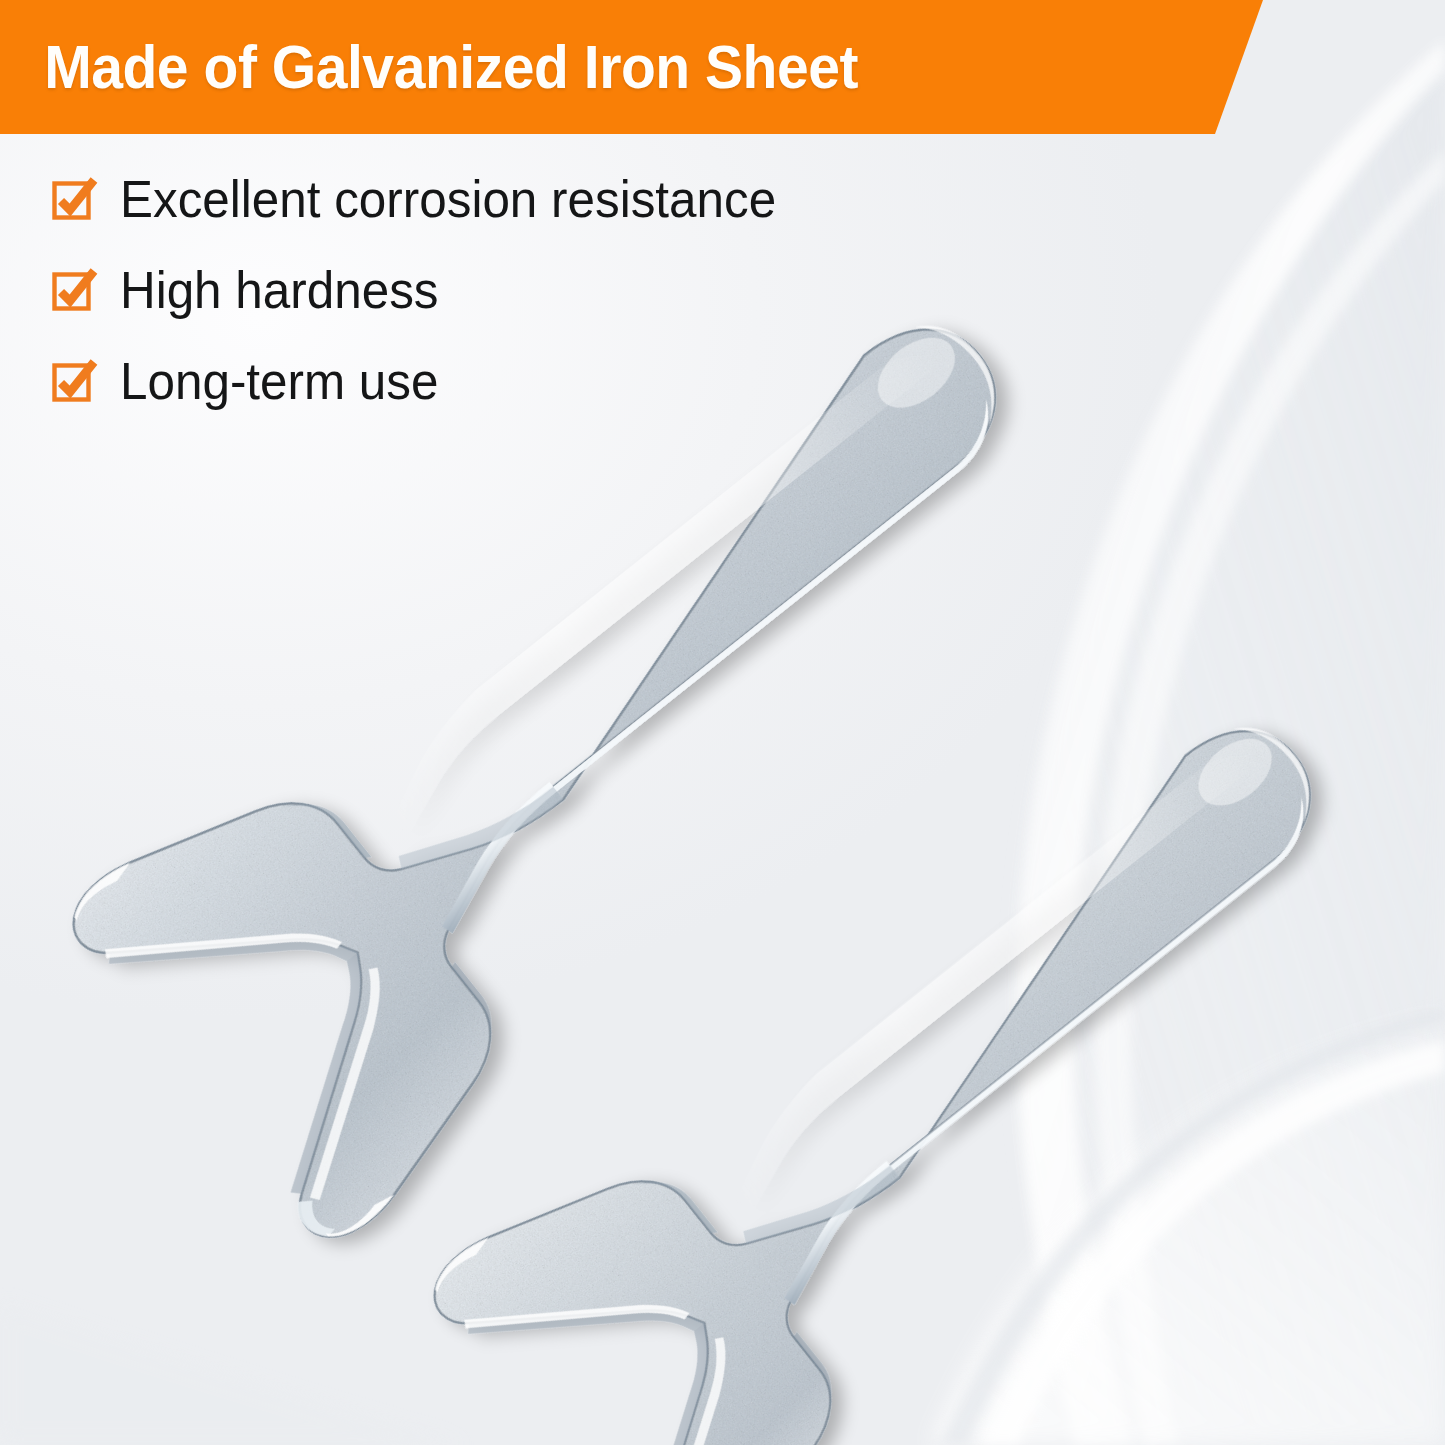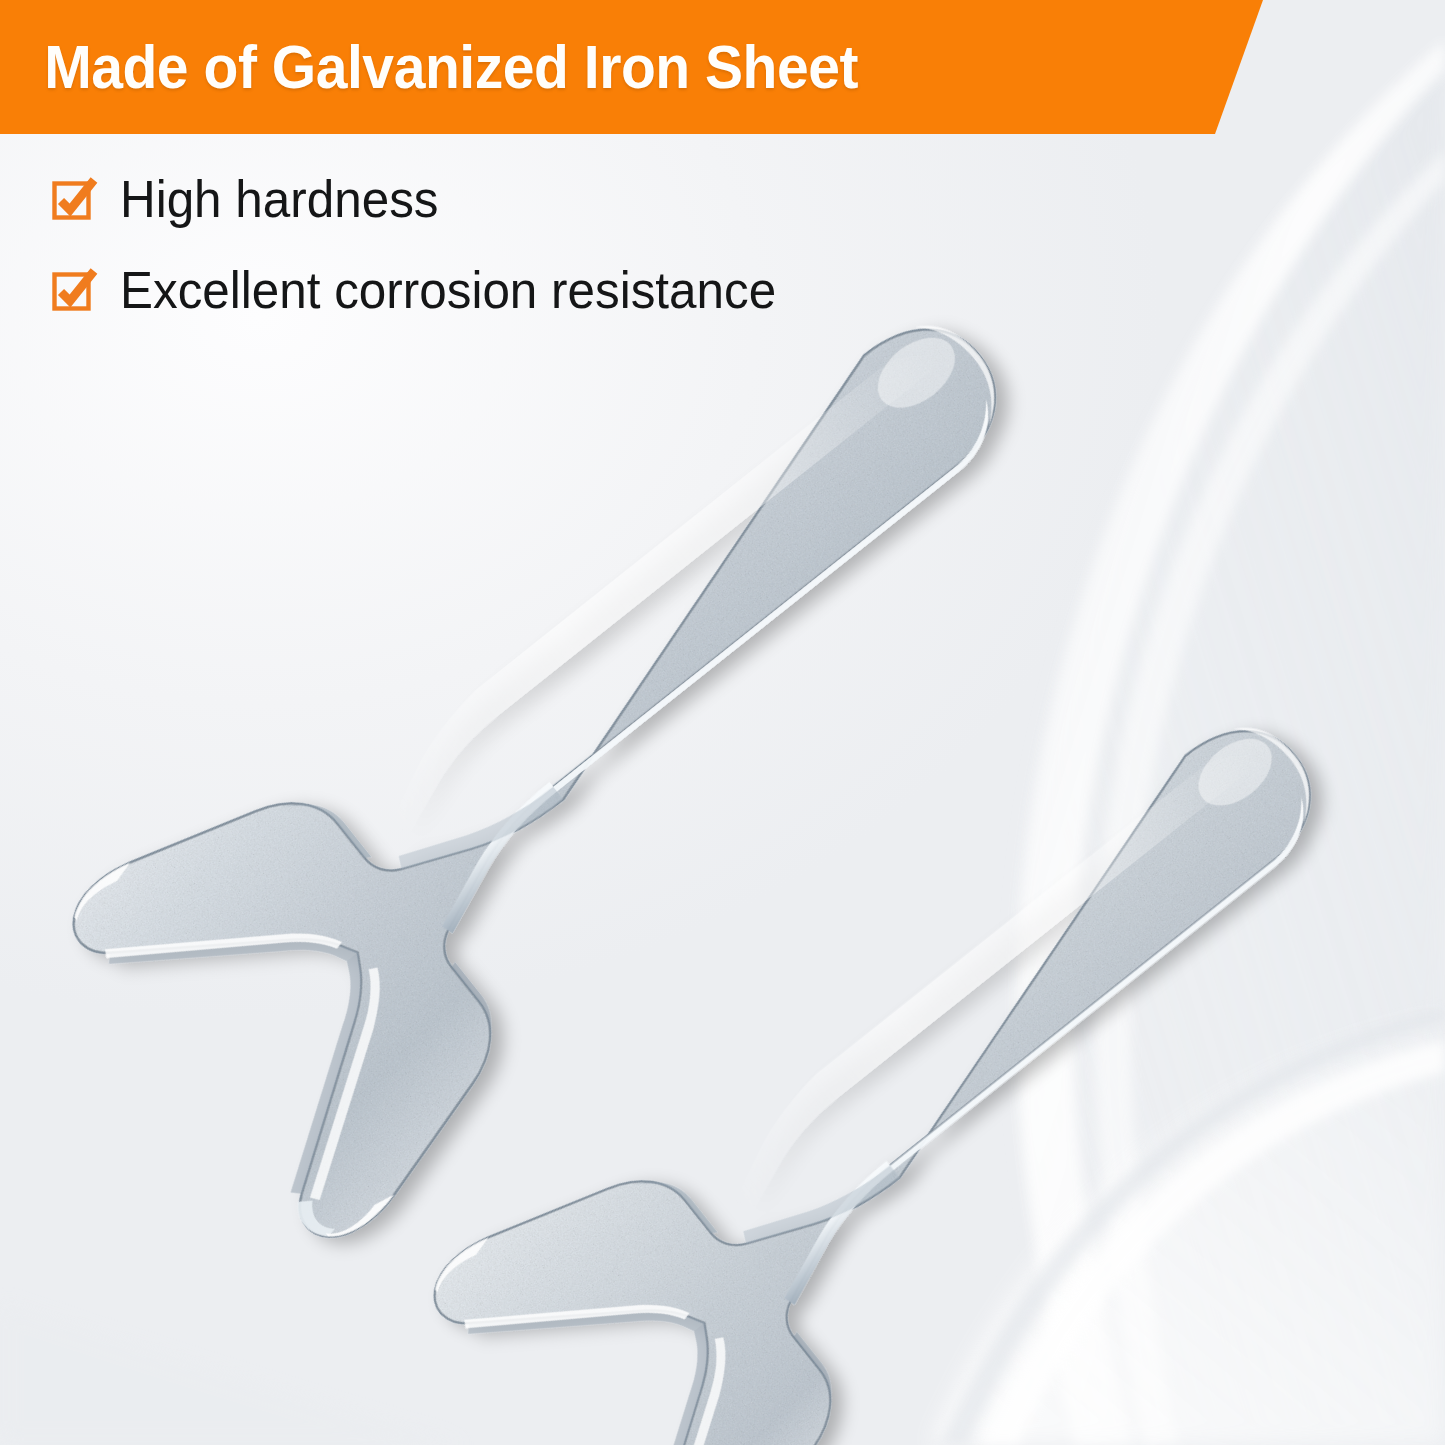--- a/index.html
+++ b/index.html
@@ -106,33 +106,40 @@
     <h1 id="banner-title" style="color: rgb(255, 254, 251);">Made of Galvanized Iron Sheet</h1>
   </div>
 
   <div id="features">
 
     <div class="feature">
       <svg class="cb" viewBox="0 0 48 48" xmlns="http://www.w3.org/2000/svg">
         <rect x="4.5" y="8.5" width="34" height="34" fill="none" stroke="#f07c1e" stroke-width="4.4"></rect>
         <path d="M11 26 L20 35 L44 5" fill="none" stroke="#f07c1e" stroke-width="8.6" stroke-linecap="butt" stroke-linejoin="miter"></path>
       </svg>
-      <span class="feature-label" style="color: rgb(21, 22, 23);">High hardness</span>
+      <span class="feature-label" style="color: rgb(21, 22, 23);">Excellent corrosion resistance</span>
     </div>
 
     <div class="feature">
       <svg class="cb" viewBox="0 0 48 48" xmlns="http://www.w3.org/2000/svg">
         <rect x="4.5" y="8.5" width="34" height="34" fill="none" stroke="#f07c1e" stroke-width="4.4"></rect>
         <path d="M11 26 L20 35 L44 5" fill="none" stroke="#f07c1e" stroke-width="8.6" stroke-linecap="butt" stroke-linejoin="miter"></path>
       </svg>
-      <span class="feature-label" style="color: rgb(21, 22, 23);">Excellent corrosion resistance</span>
+      <span class="feature-label" style="color: rgb(21, 22, 23);">High hardness</span>
     </div>
 
 
 
+    <div class="feature">
+      <svg class="cb" viewBox="0 0 48 48" xmlns="http://www.w3.org/2000/svg">
+        <rect x="4.5" y="8.5" width="34" height="34" fill="none" stroke="#f07c1e" stroke-width="4.4"></rect>
+        <path d="M11 26 L20 35 L44 5" fill="none" stroke="#f07c1e" stroke-width="8.6" stroke-linecap="butt" stroke-linejoin="miter"></path>
+      </svg>
+      <span class="feature-label" style="color: rgb(21, 22, 23);">Long-term use</span>
+    </div>
 
   </div>
 
   <svg id="product" viewBox="0 0 1445 1445" xmlns="http://www.w3.org/2000/svg">
     <defs>
 
       <linearGradient id="faceGrad" x1="0" y1="0" x2="0.35" y2="1">
         <stop offset="0%" stop-color="#e8eef4"></stop>
         <stop offset="18%" stop-color="#d8e1e9"></stop>
         <stop offset="45%" stop-color="#c6d0da"></stop>

